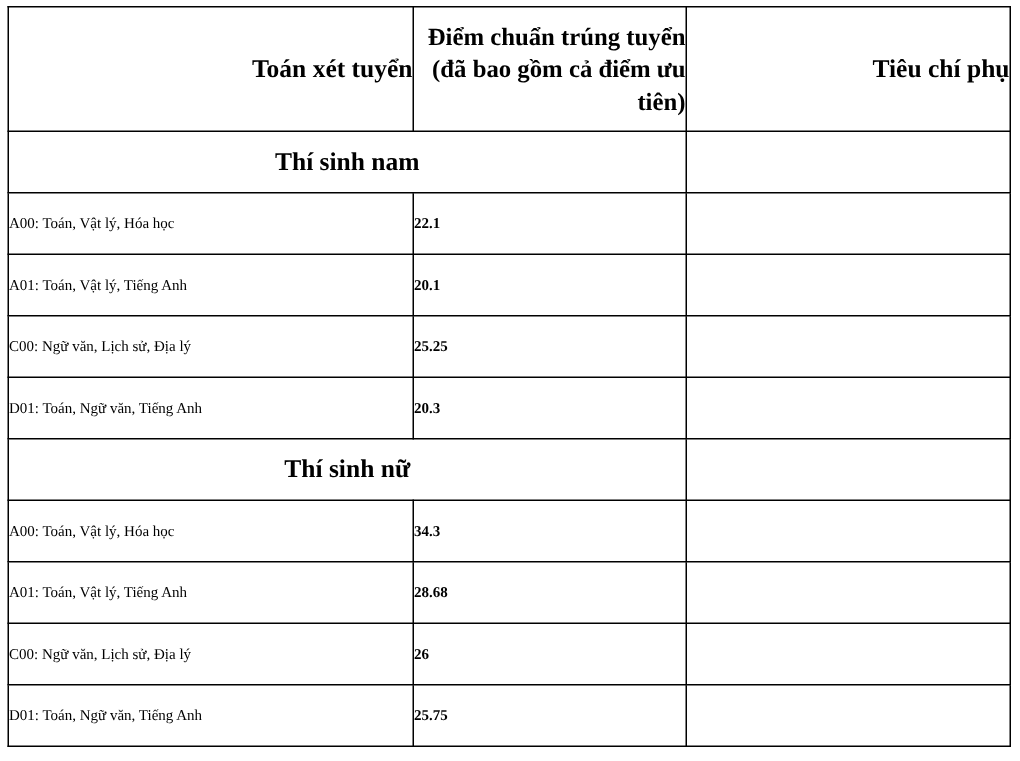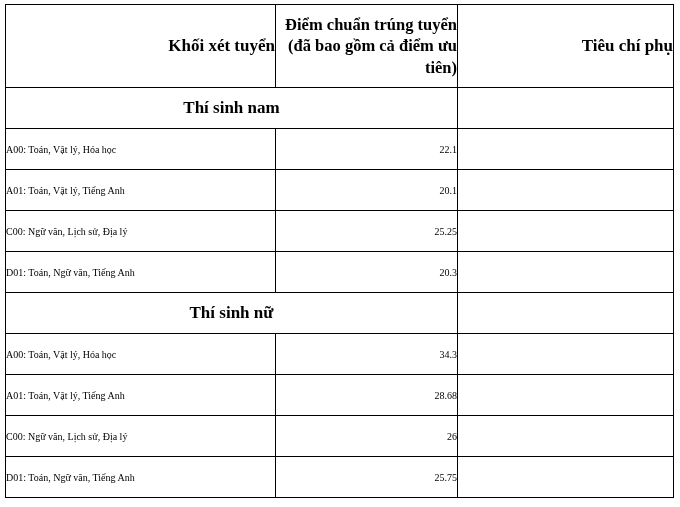--- a/index.html
+++ b/index.html
@@ -58,39 +58,40 @@
     height: 40px;
     font-size: 10px;
     margin-top: 36px;
   }
   td.block-cell {
     text-align: left;
     padding-left: 9px;
     white-space: nowrap;
   }
   td.score-cell {
-    text-align: right;
+    text-align: left;
+    font-weight: bold;
   }
   td.extra-cell {
     text-align: center;
   }
 </style>
 </head>
 <body>
 
 <div class="sheet">
   <table class="score-table">
     <colgroup>
       <col class="c-block">
       <col class="c-score">
       <col class="c-extra">
     </colgroup>
     <thead>
       <tr>
-        <th class="head-block">Khối xét tuyển</th>
+        <th class="head-block">Toán xét tuyển</th>
         <th class="head-score">Điểm chuẩn trúng tuyển (đã bao gồm cả điểm ưu tiên)</th>
         <th class="head-extra">Tiêu chí phụ</th>
       </tr>
     </thead>
     <tbody>
 
       <tr class="group-row">
         <td colspan="2">Thí sinh nam</td>
         <td class="extra-cell"></td>
       </tr>

